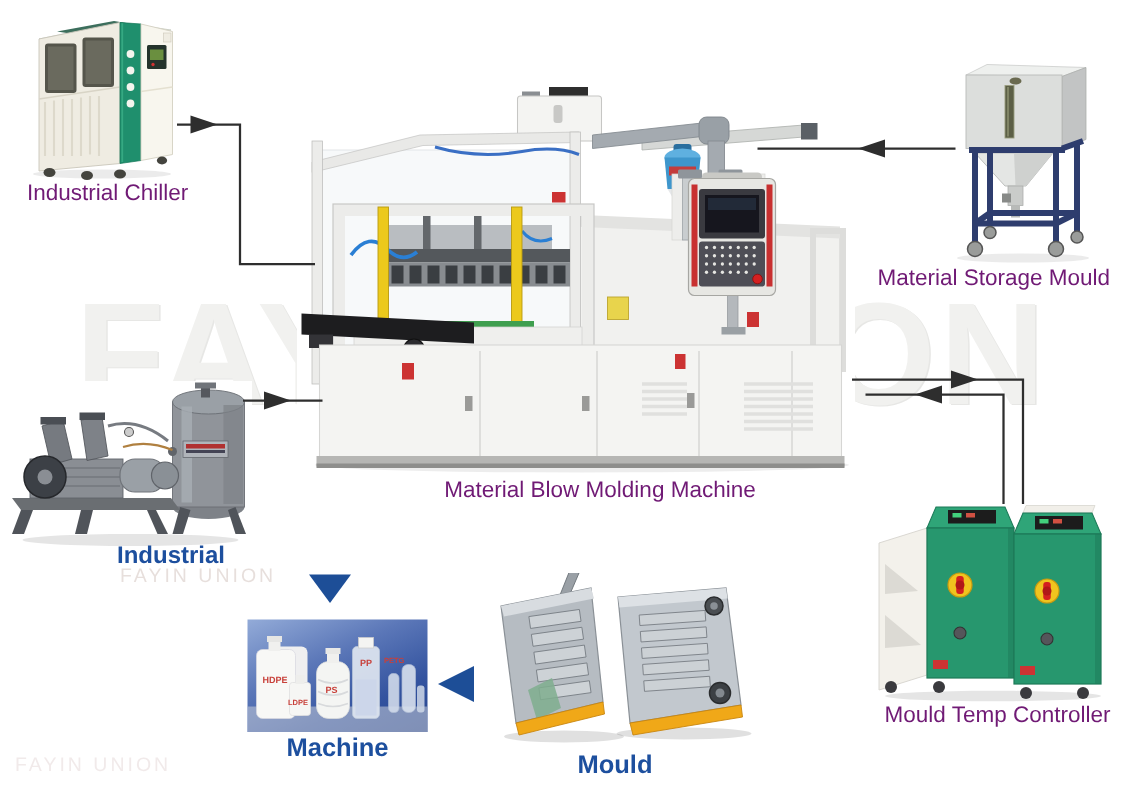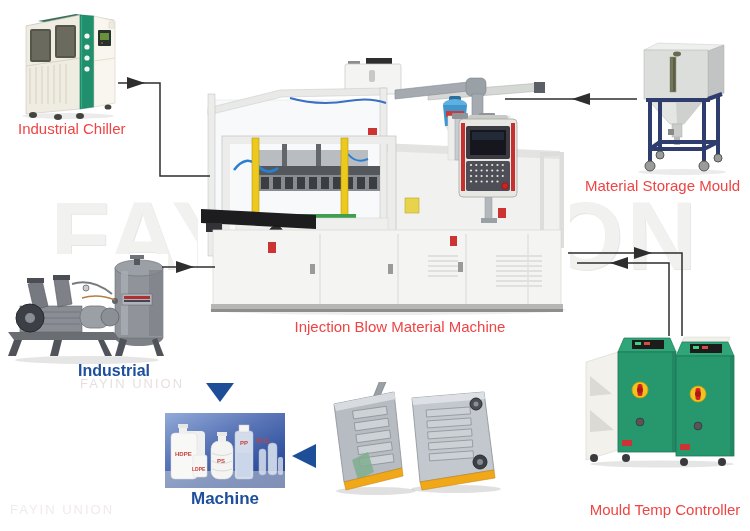--- a/index.html
+++ b/index.html
@@ -5,21 +5,21 @@
   html,body{margin:0;padding:0;background:#fff;}
   #canvas{position:relative;width:750px;height:531px;background:#ffffff;overflow:hidden;
           font-family:"Liberation Sans",sans-serif;}
   .watermark{position:absolute;left:-12px;top:180px;width:774px;text-align:center;
              font-size:97px;font-weight:bold;letter-spacing:3px;white-space:nowrap;
              color:#f1f1ef;text-shadow:1px 1px 0 #e7e7e5;z-index:0;}
   .wm-small{position:absolute;font-size:13px;letter-spacing:2px;color:rgba(175,150,140,0.30);
             z-index:1;white-space:nowrap;}
   .node{position:absolute;margin:0;padding:0;background:#ffffff;z-index:2;}
   .node svg{display:block;}
-  .label{position:absolute;z-index:4;font-size:15px;color:#ef4444;white-space:nowrap;}
+  .label{position:absolute;z-index:4;font-size:15px;color:#701a75;white-space:nowrap;}
   .label.center{text-align:center;}
   .label.blue{color:#1d4f9e;font-weight:bold;font-size:16px;}
   .label.blue.big{font-size:17px;}
   #arrows{position:absolute;left:0;top:0;z-index:5;pointer-events:none;}
   .bottle-photo{background:linear-gradient(155deg,#93abd8 0%,#5b77b8 38%,#33539f 72%,#27448c 100%);}
   .mark{position:absolute;color:#c8403a;line-height:1;z-index:3;font-weight:bold;}
 </style>
 </head>
 <body>
 
@@ -213,21 +213,21 @@
             <circle cx="278.3" cy="123.5" r="1.1"></circle>
             <circle cx="283.6" cy="123.5" r="1.1"></circle>
             <circle cx="288.9" cy="123.5" r="1.1"></circle>
             <circle cx="294.2" cy="123.5" r="1.1"></circle>
             <circle cx="299.5" cy="123.5" r="1.1"></circle>
         </g>
         <circle cx="307" cy="128" r="3.2" fill="#d42020" stroke="#8a1010" stroke-width="0.6"></circle>
       </g>
     </svg>
   </figure>
-  <div class="label center" style="left:290px;top:318px;width:220px;">Injection Blow Material Machine</div>
+  <div class="label center" style="left:290px;top:318px;width:220px;">Material Blow Molding Machine</div>
 
   <figure class="node" style="left:2px;top:254px;width:166px;height:112px;">
     <svg width="166" height="112" viewBox="0 0 166 112">
       <ellipse cx="85" cy="106" rx="72" ry="4" fill="rgba(0,0,0,0.1)"></ellipse>
       <ellipse cx="137" cy="84" rx="24" ry="8" fill="#7e8288"></ellipse>
       <rect x="113" y="14" width="48" height="70" fill="#90949a" stroke="#6a6e74" stroke-width="0.6"></rect>
       <ellipse cx="137" cy="14" rx="24" ry="8" fill="#9aa0a6" stroke="#6a6e74" stroke-width="0.6"></ellipse>
       <rect x="147" y="16" width="13" height="66" fill="#7e8288" opacity="0.7"></rect>
       <rect x="119" y="17" width="7" height="64" fill="#a8aeb4" opacity="0.8"></rect>
       <rect x="132" y="3" width="6" height="8" fill="#55585e"></rect>
@@ -291,21 +291,21 @@
         <circle cx="116" cy="68" r="8" fill="#f0c41e" stroke="#c89a10" stroke-width="0.8"></circle>
         <rect x="113.5" y="62" width="5" height="12" rx="2" fill="#d42020"></rect>
         <circle cx="116" cy="68" r="3" fill="#b01818"></circle>
         <circle cx="116" cy="100" r="4" fill="#55555a" stroke="#333" stroke-width="0.7"></circle>
         <rect x="98" y="118" width="10" height="6" fill="#cc3333"></rect>
         <circle cx="102" cy="136" r="4" fill="#3a3a3e"></circle>
           <circle cx="140" cy="136" r="4" fill="#3a3a3e"></circle>
       </g>
     </svg>
   </figure>
-  <div class="label center" style="left:582px;top:468px;width:166px;margin-top:33px;">Mould Temp Controller</div>
+  <div class="label center" style="left:582px;top:468px;width:166px;">Mould Temp Controller</div>
 
   <figure class="node bottle-photo" style="left:165px;top:413px;width:120px;height:75px;">
     <svg width="120" height="75" viewBox="0 0 120 75">
       <rect x="0" y="58" width="120" height="17" fill="#c8cdd8" opacity="0.55"></rect>
       <rect x="16" y="18" width="24" height="46" rx="4" fill="#efeff0"></rect>
       <rect x="6" y="20" width="26" height="46" rx="4" fill="#f8f8f6" stroke="#d8d8e0" stroke-width="0.5"></rect>
       <rect x="14" y="14" width="8" height="7" fill="#f0f0ee"></rect>
         <rect x="13" y="11" width="10" height="4" fill="#e6e6e4"></rect>
       <rect x="28" y="42" width="14" height="22" rx="2" fill="#f6f6f4" stroke="#ddd" stroke-width="0.5"></rect>
       <rect x="32" y="37" width="6" height="6" fill="#eeeeec"></rect>
@@ -357,20 +357,21 @@
           <rect x="100" y="70" width="44" height="7" fill="#ccd1d5" stroke="#7a8086" stroke-width="0.6"></rect>
         </g>
         <circle cx="148" cy="22" r="6" fill="#4a4e52" stroke="#2a2c2e" stroke-width="1"></circle>
         <circle cx="148" cy="22" r="2.5" fill="#8a9096"></circle>
         <circle cx="152" cy="80" r="7" fill="#3c4044" stroke="#2a2c2e" stroke-width="1"></circle>
         <circle cx="152" cy="80" r="3" fill="#83898f"></circle>
         <polygon points="92,100 166,88 167,96 94,108" fill="#f0a818" stroke="#c8860e" stroke-width="0.6"></polygon>
       </g>
     </svg>
   </figure>
+  <div class="label blue big center" style="left:330px;top:500px;width:160px;">Mould</div>
 
   <svg id="arrows" width="750" height="531" viewBox="0 0 750 531">
     <g stroke="#2e2e2e" stroke-width="1.5" fill="none">
       <path d="M118,83 H160 V176 H210"></path>
       <path d="M637,99 H505"></path>
       <path d="M162,267 H215"></path>
       <path d="M568,253 H682 V336"></path>
       <path d="M669,336 V263 H577"></path>
     </g>
     <g fill="#2e2e2e">

